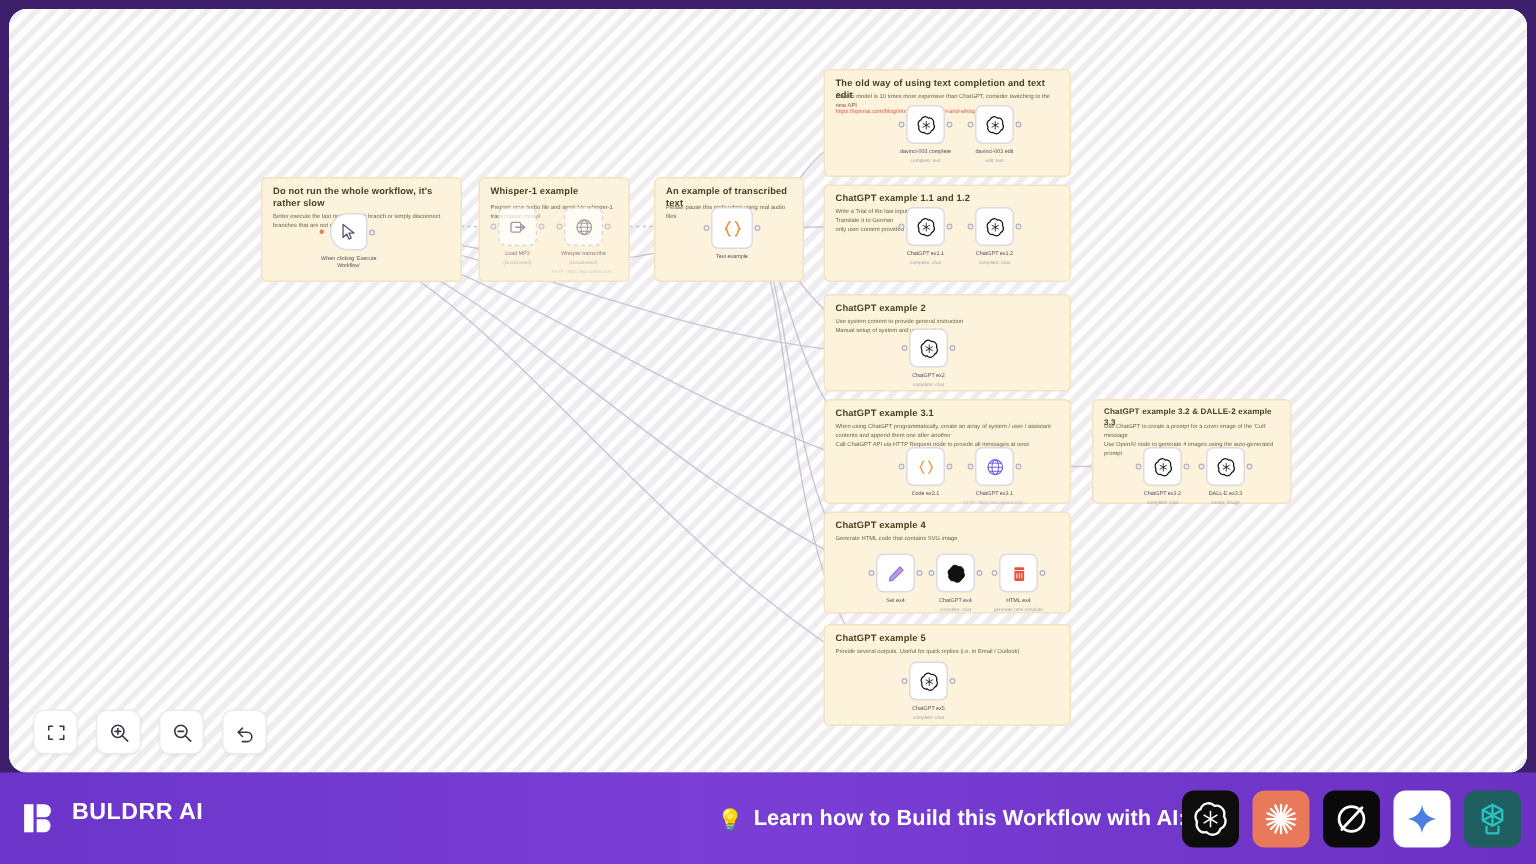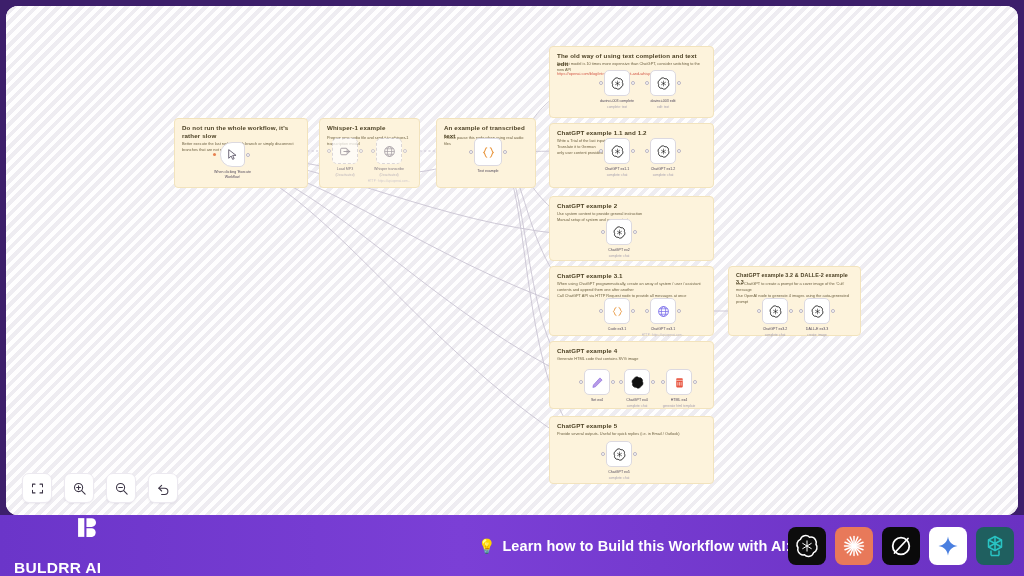--- a/index.html
+++ b/index.html
@@ -159,23 +159,22 @@
 
   
   #bottombar {
     position: absolute;
     left: 0; bottom: 0;
     width: 1024px; height: 61px;
     background: linear-gradient(90deg, #6b35c9 0%, #7b3fd6 45%, #6a31c2 100%);
     display: flex; align-items: center;
   }
   #brand {
-    display: flex; align-items: flex-end; gap: 19px;
+    display: flex; align-items: flex-start; gap: 9px;
     margin-left: 14px;
-    flex-direction: column;
   }
   #brand-mark {
     width: 25px; height: 25px;
     position: relative;
   }
   #brand-name {
     color: #ffffff;
     font-size: 15.5px;
     font-weight: bold;
     letter-spacing: 0.02em;

